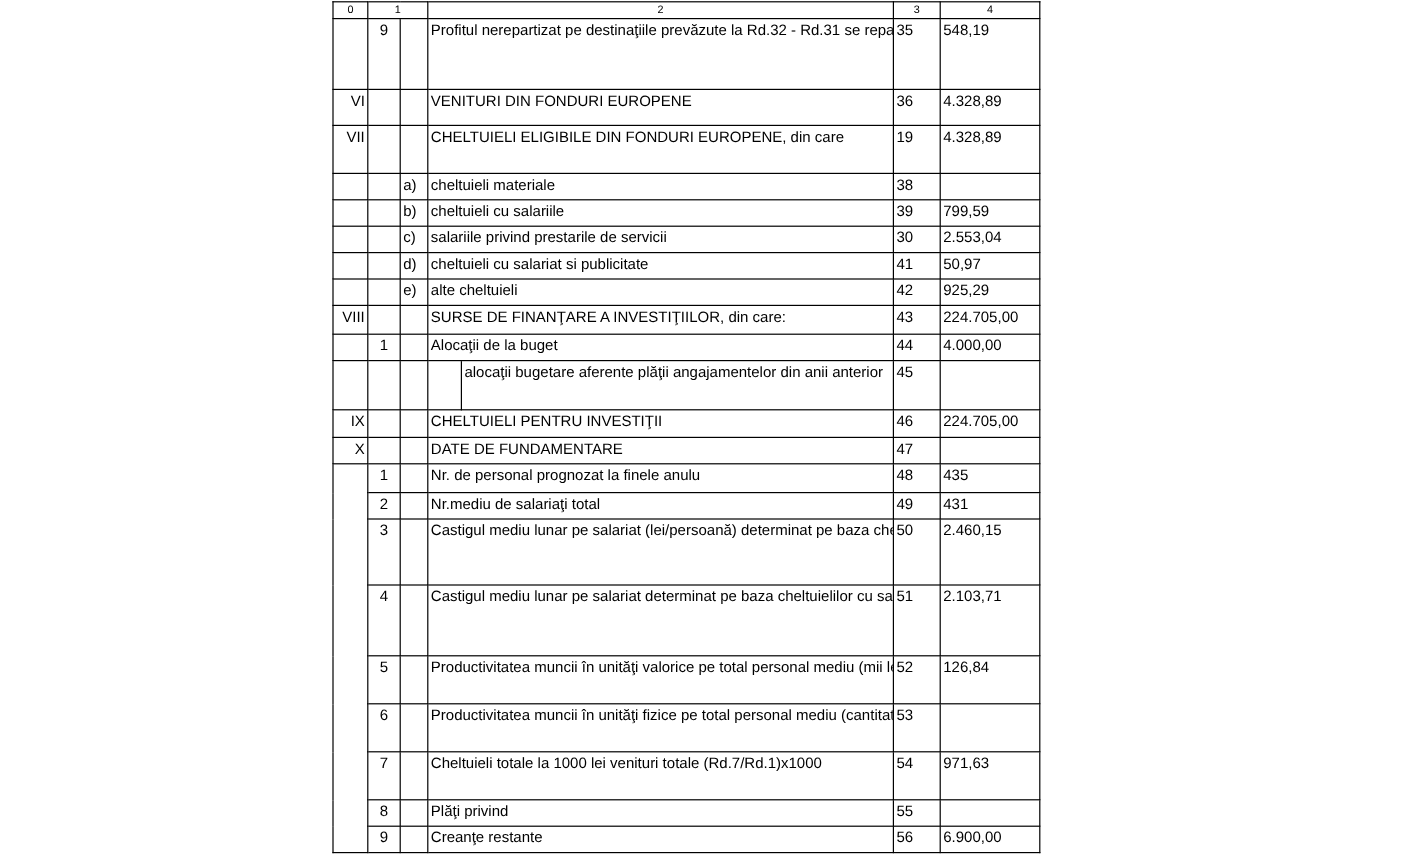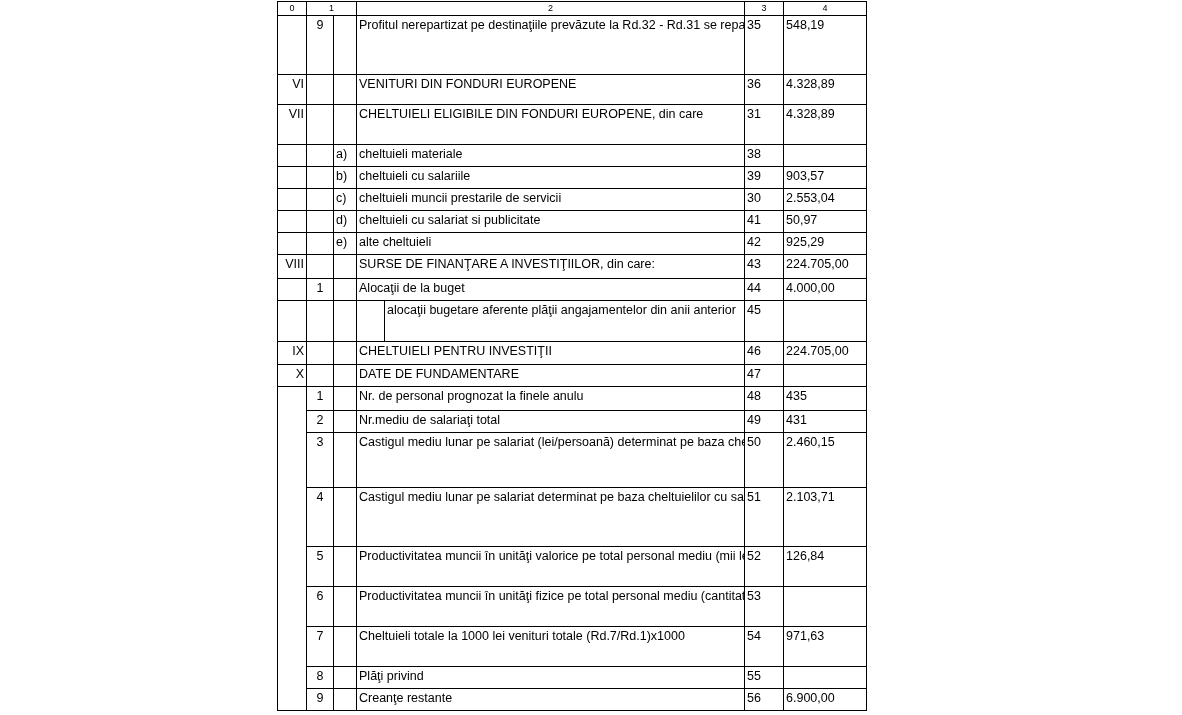--- a/index.html
+++ b/index.html
@@ -71,47 +71,47 @@
       <td colspan="2" class="desc">VENITURI DIN FONDURI EUROPENE</td>
       <td class="rd">36</td>
       <td class="val">4.328,89</td>
     </tr>
 
     <tr style="height:40px">
       <td class="roman">VII</td>
       <td class="num1"></td>
       <td class="sub"></td>
       <td colspan="2" class="desc">CHELTUIELI ELIGIBILE DIN FONDURI EUROPENE,   din care</td>
-      <td class="rd">31</td>
+      <td class="rd">19</td>
       <td class="val">4.328,89</td>
     </tr>
 
     <tr style="height:22px">
       <td class="roman"></td>
       <td class="num1"></td>
       <td class="sub">a)</td>
       <td colspan="2" class="desc"> cheltuieli materiale</td>
       <td class="rd">38</td>
       <td class="val"></td>
     </tr>
 
     <tr style="height:22px">
       <td class="roman"></td>
       <td class="num1"></td>
       <td class="sub">b)</td>
       <td colspan="2" class="desc">cheltuieli cu salariile</td>
       <td class="rd">39</td>
-      <td class="val">903,57</td>
+      <td class="val">799,59</td>
     </tr>
 
     <tr style="height:22px">
       <td class="roman"></td>
       <td class="num1"></td>
       <td class="sub">c)</td>
-      <td colspan="2" class="desc">cheltuieli muncii prestarile de servicii</td>
+      <td colspan="2" class="desc">salariile privind prestarile de servicii</td>
       <td class="rd">30</td>
       <td class="val">2.553,04</td>
     </tr>
 
     <tr style="height:22px">
       <td class="roman"></td>
       <td class="num1"></td>
       <td class="sub">d)</td>
       <td colspan="2" class="desc">cheltuieli cu salariat si publicitate</td>
       <td class="rd">41</td>

